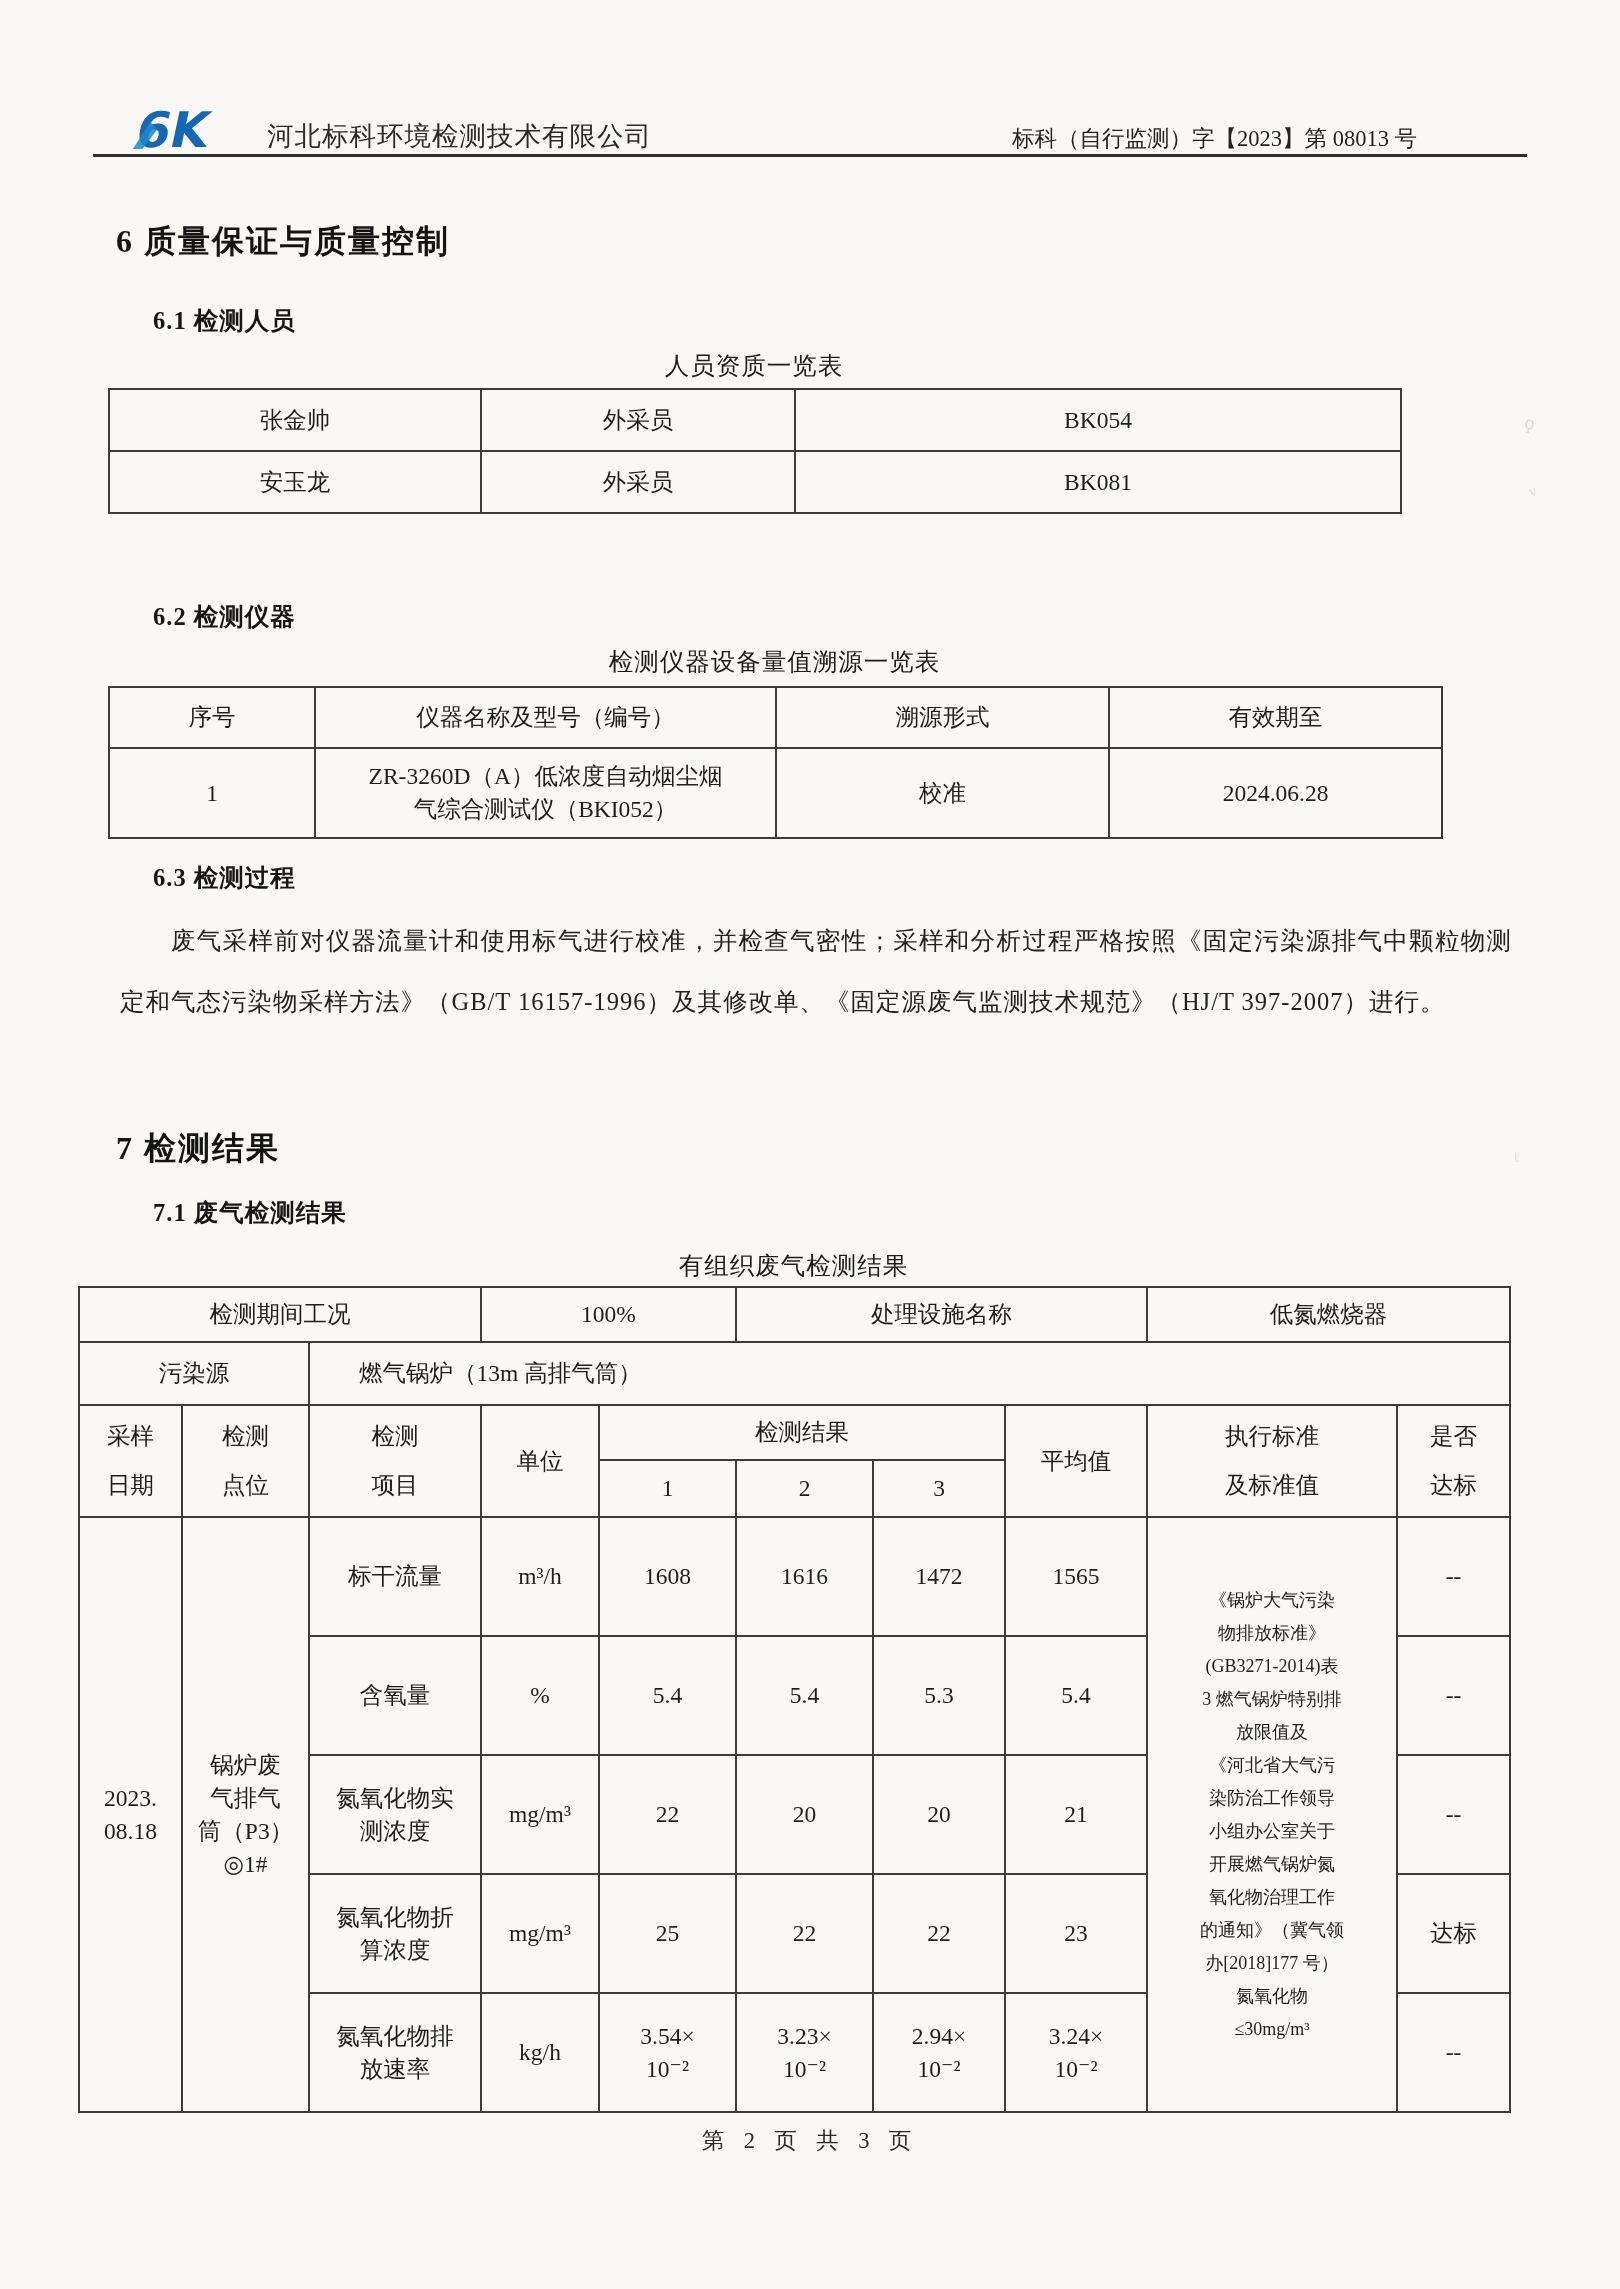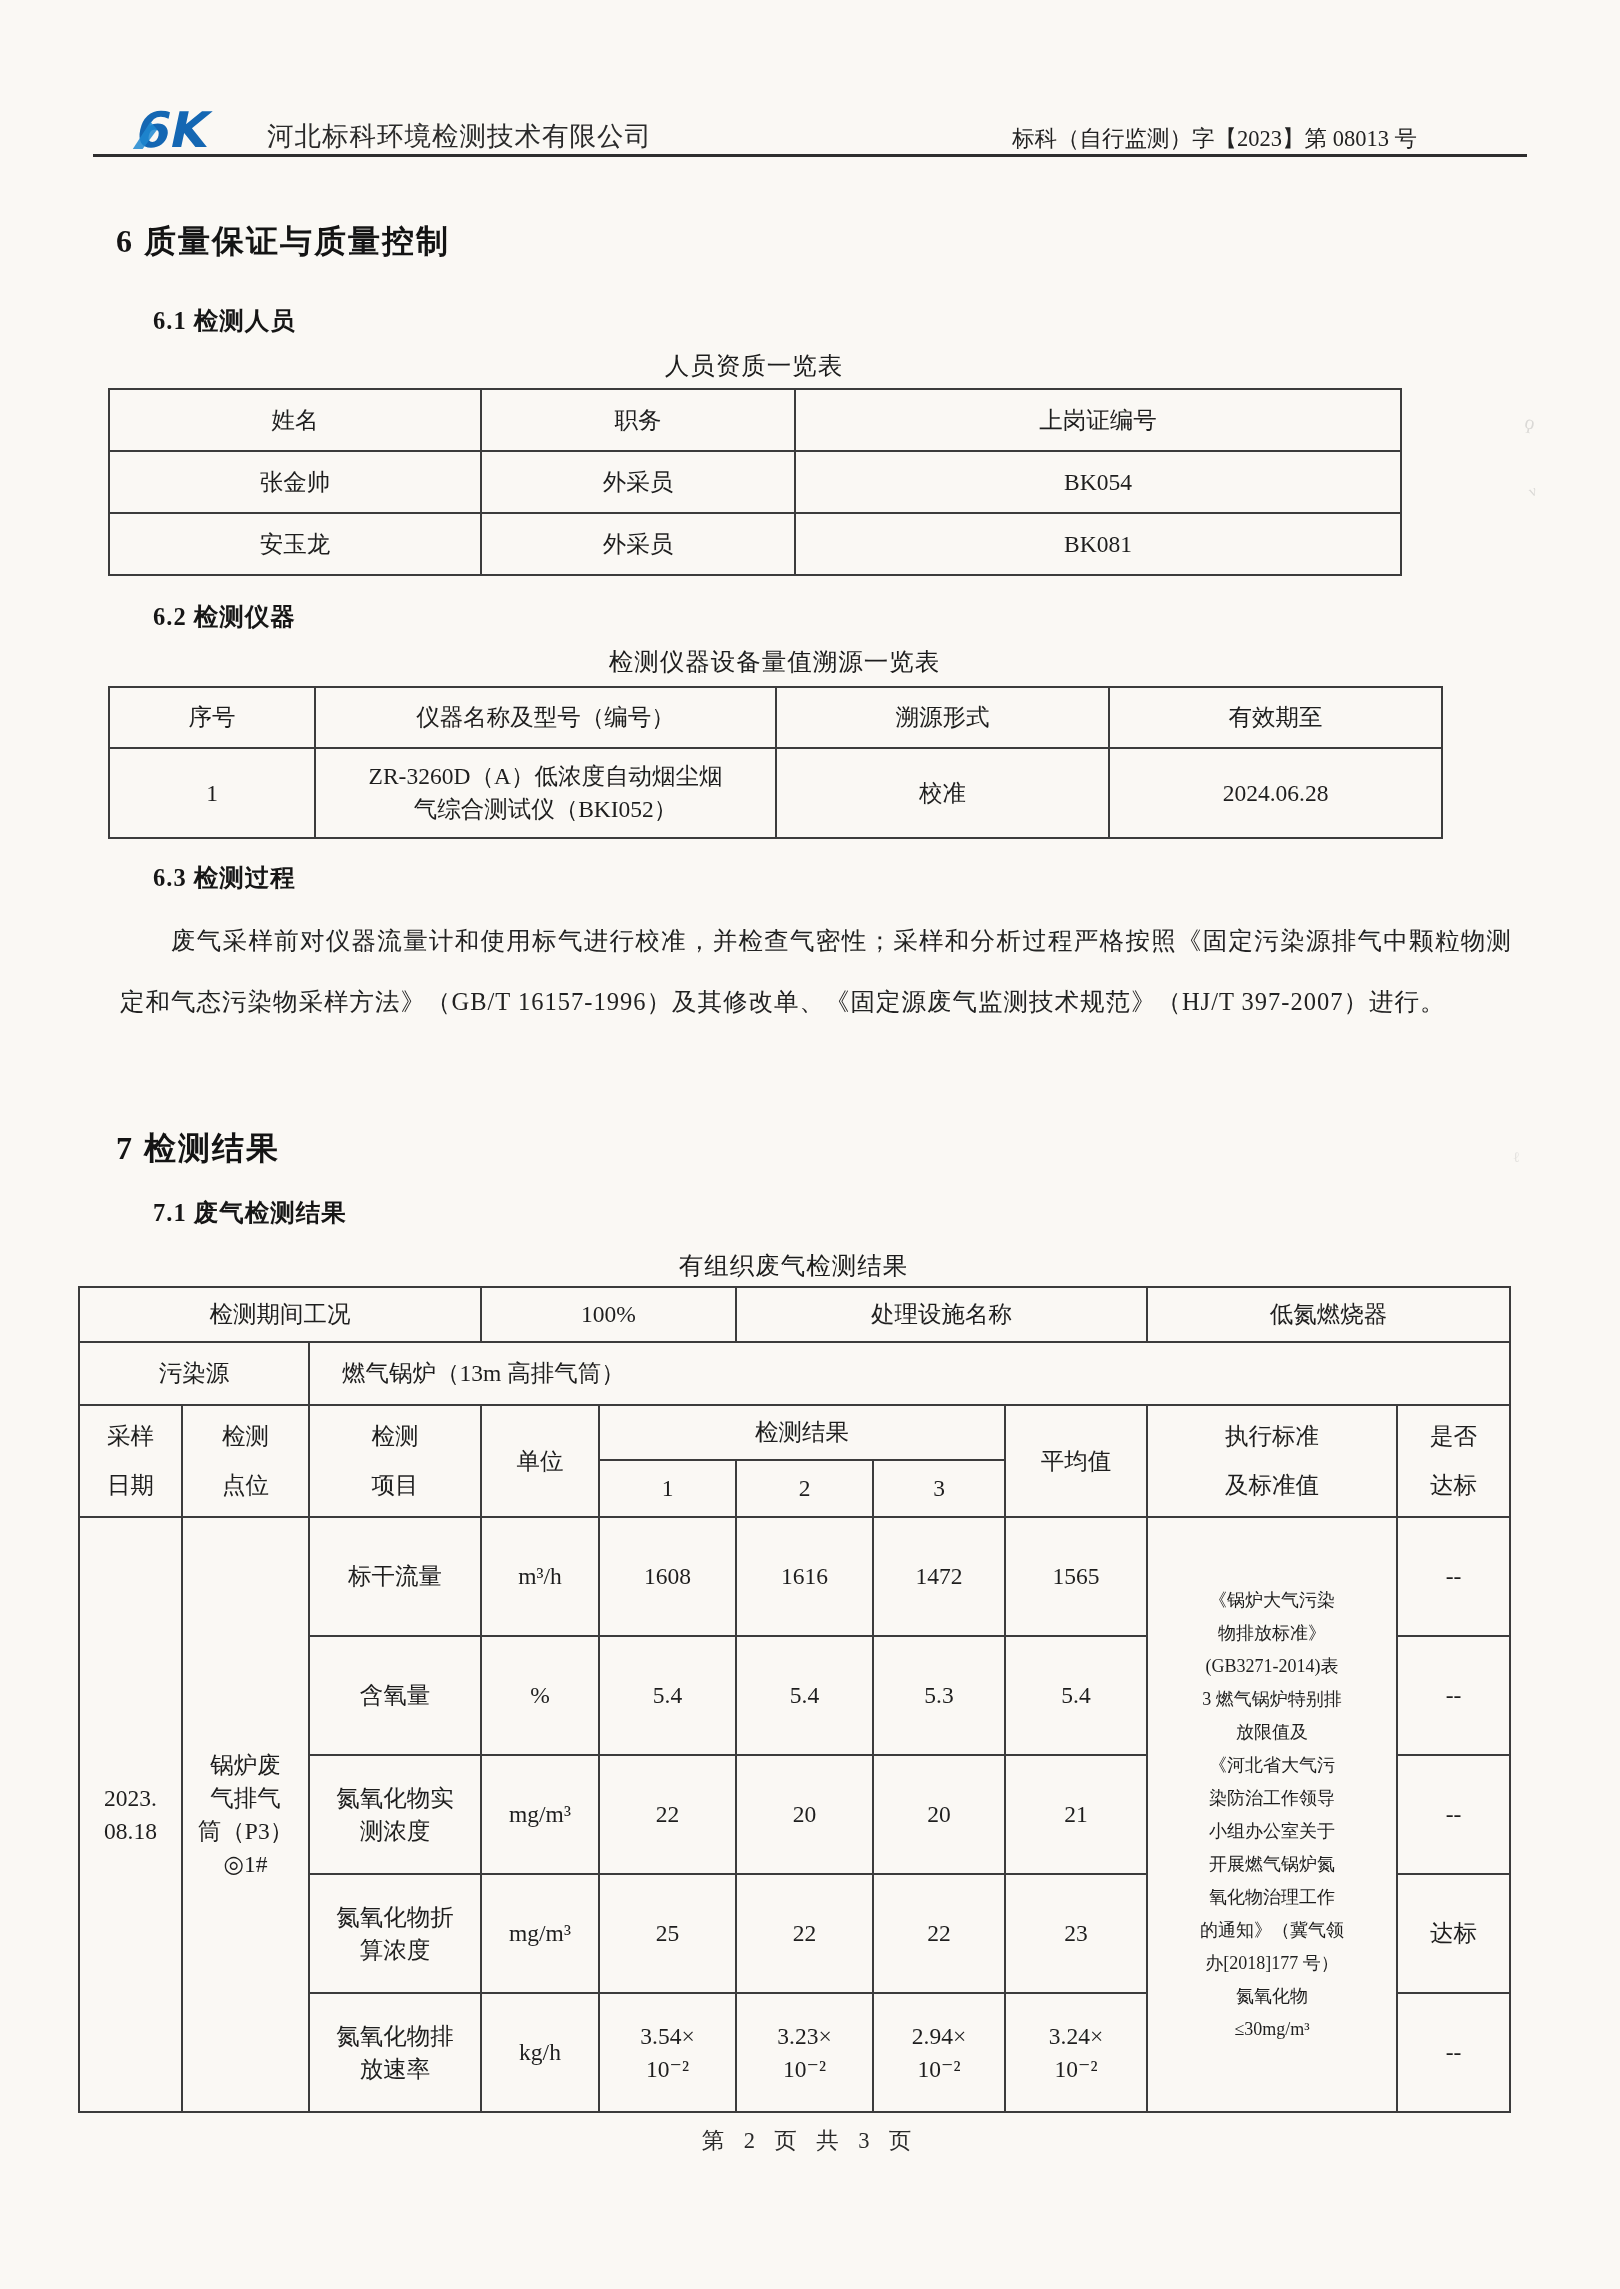--- a/index.html
+++ b/index.html
@@ -44,21 +44,21 @@
   .t2 .hrow{height:61px;padding-left:36px;}
   .t2 .drow{height:90px;}
   .t3{left:78px;top:1286px;width:1431px;}
   .t3 td{line-height:33px;}
   .r-cond{height:55px;}
   .r-src{height:63px;}
   .r-h1{height:55px;}
   .r-h1 td{line-height:49px;}
   .r-h2{height:57px;}
   .r-d{height:119px;}
-  .ta-left{text-align:left;padding-left:32px;}
+  .ta-left{text-align:left;padding-left:49px;}
   .std-cell{font-size:18px;line-height:36px;padding:5.9px 3.9px;}
   table{background:transparent;}
   .outer{border:2.9px solid #353535;}
   
   .footer{position:absolute;left:0;top:2125px;width:1620px;text-align:center;
     font-size:22.5px;letter-spacing:6.9px;color:#2a2a2a;}
   
   .artifact{position:absolute;opacity:.28;color:#8a8a8a;font-size:19.6px;}
   .a1{left:1525px;top:412px;transform:rotate(12deg);}
   .a2{left:1529px;top:482px;transform:rotate(-20deg);font-size:15.7px;}
@@ -84,25 +84,20 @@
 
   <div class="t-cap" style="left:108px;top:349px;width:1292px;">人员资质一览表</div>
 
   <table class="t1 outer">
     <colgroup>
         <col style="width:372px">
         <col style="width:314px">
         <col style="width:606px">
       </colgroup>
     <tbody>
-        <tr>
-      <td>姓名</td>
-      <td>职务</td>
-      <td>上岗证编号</td>
-    </tr>
     <tr>
       <td>张金帅</td>
       <td>外采员</td>
       <td>BK054</td>
     </tr>
     <tr>
       <td>安玉龙</td>
       <td>外采员</td>
       <td>BK081</td>
     </tr>

